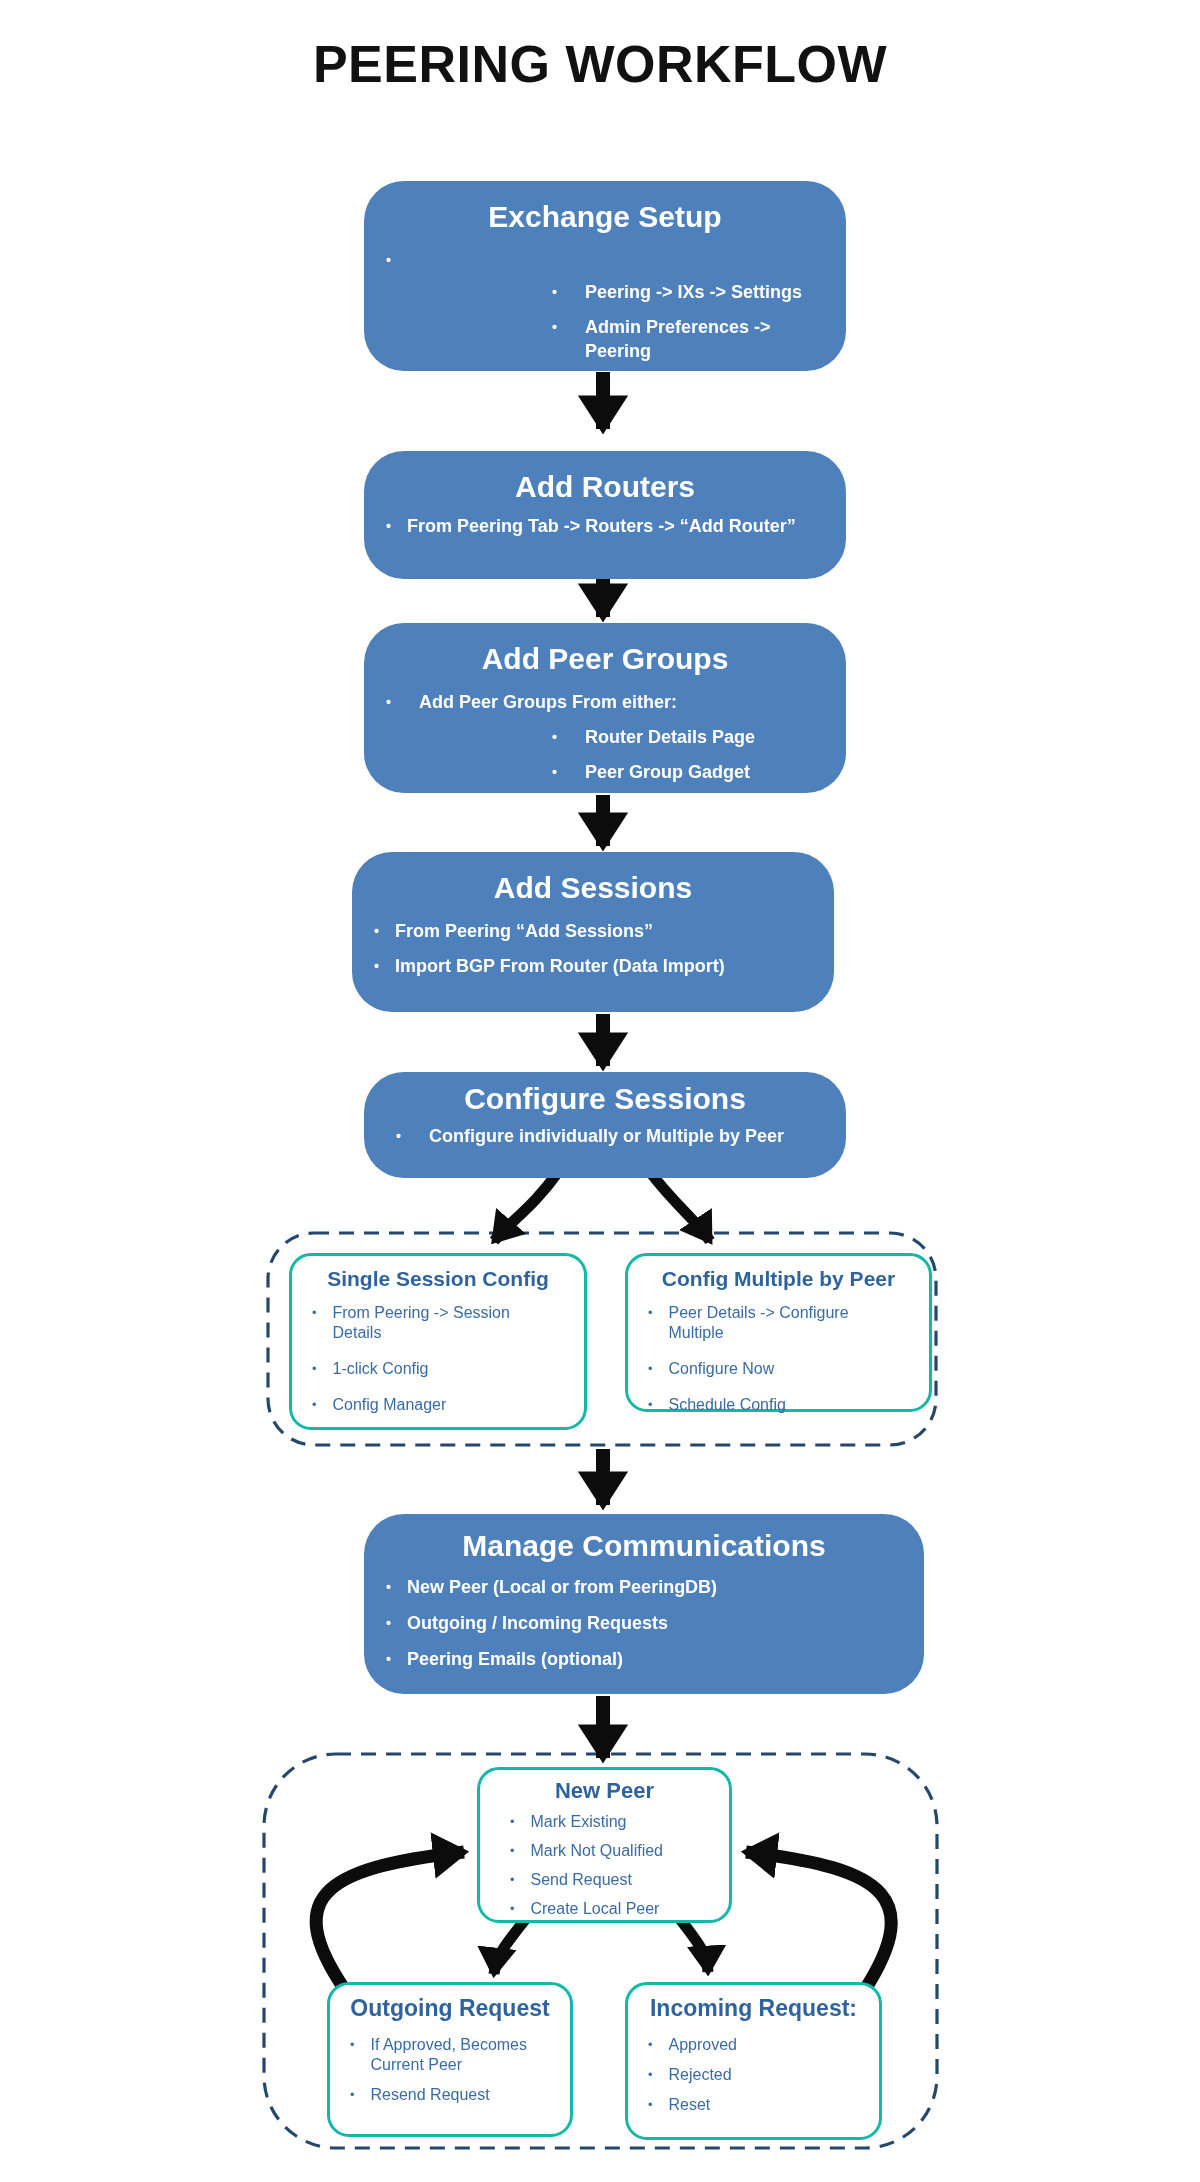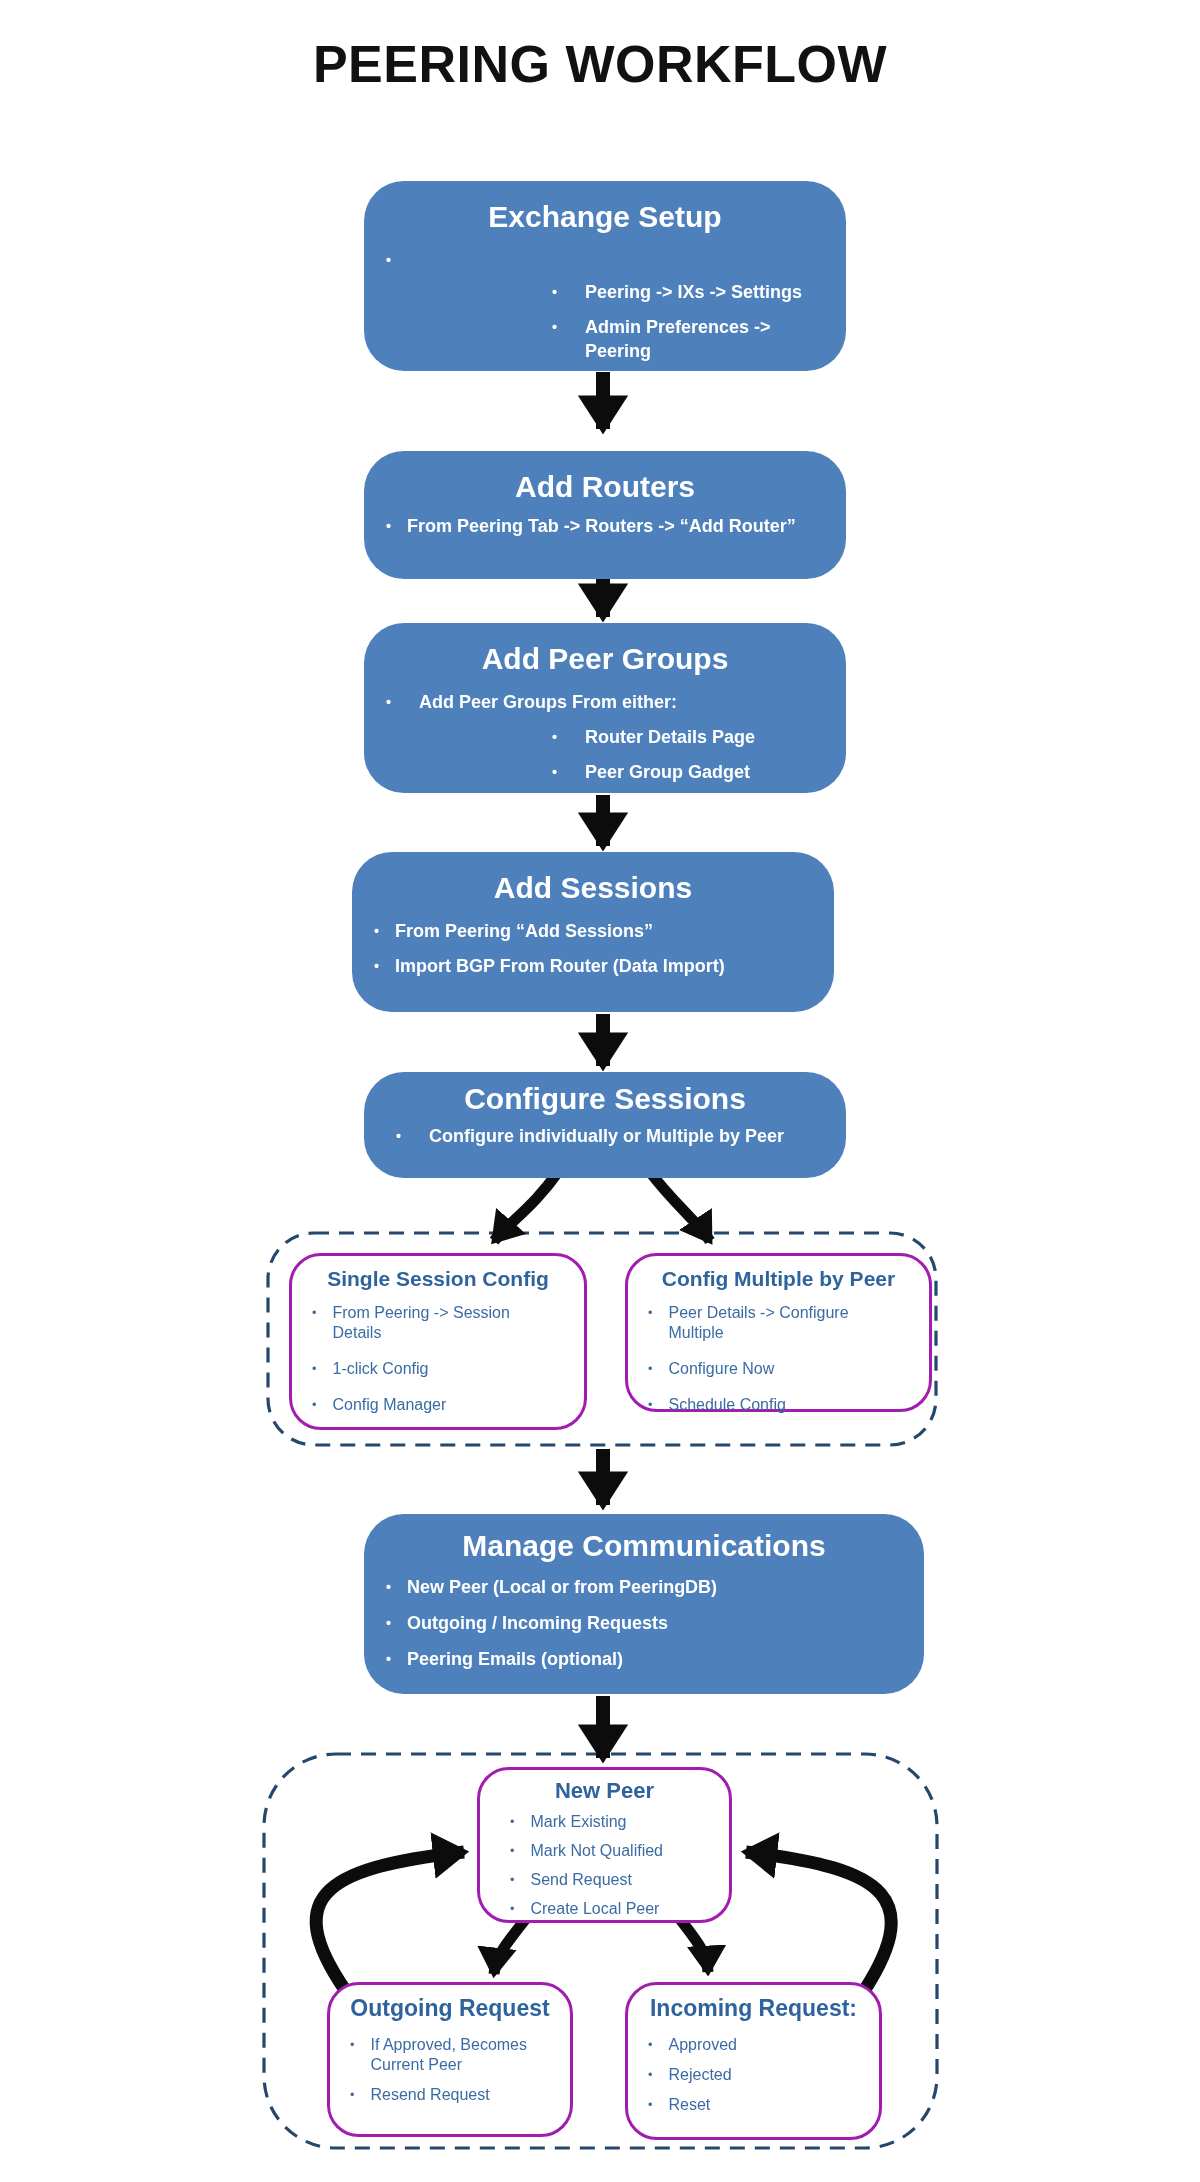--- a/index.html
+++ b/index.html
@@ -15,22 +15,22 @@
   .bluebox{position:absolute;z-index:2;background:#4e80bc;border-radius:40px;color:#ffffff;
            box-sizing:border-box;}
   .bluebox .btitle{text-align:center;font-size:30px;font-weight:700;padding-top:18px;line-height:1.2;}
   .bullets{display:flex;flex-direction:column;gap:12px;padding:14px 12px 0 22px;}
   .brow{display:flex;gap:16px;font-size:18px;font-weight:700;line-height:1.28;}
   .brow.g30{gap:28px;}
   .srow{display:flex;gap:28px;margin-left:166px;font-size:18px;font-weight:700;line-height:1.28;}
   .dot{flex:0 0 auto;font-size:0.8em;padding-top:2px;}
   .pad-center{padding-left:32px;}
   
-  .whitebox{position:absolute;z-index:2;background:#ffffff;border:3px solid #a21caf;
-            border-radius:32px;box-sizing:border-box;color:#3a6ba3;}
+  .whitebox{position:absolute;z-index:2;background:#ffffff;border:3px solid #14b8a6;
+            border-radius:22px;box-sizing:border-box;color:#3a6ba3;}
   .whitebox .wtitle{text-align:center;font-weight:700;color:#2f639e;padding-top:10px;line-height:1.2;}
   .wb-lg .wtitle{font-size:21px;}
   .wb-sm .wtitle{font-size:23px;}
   .wbullets{display:flex;flex-direction:column;padding:12px 12px 0 20px;}
   .wb-lg .wbullets{gap:16px;}
   .wb-sm .wbullets{gap:10px;}
   .wrow{display:flex;gap:16px;font-size:16px;line-height:1.25;font-weight:500;}
 </style>
 </head>
 <body>

